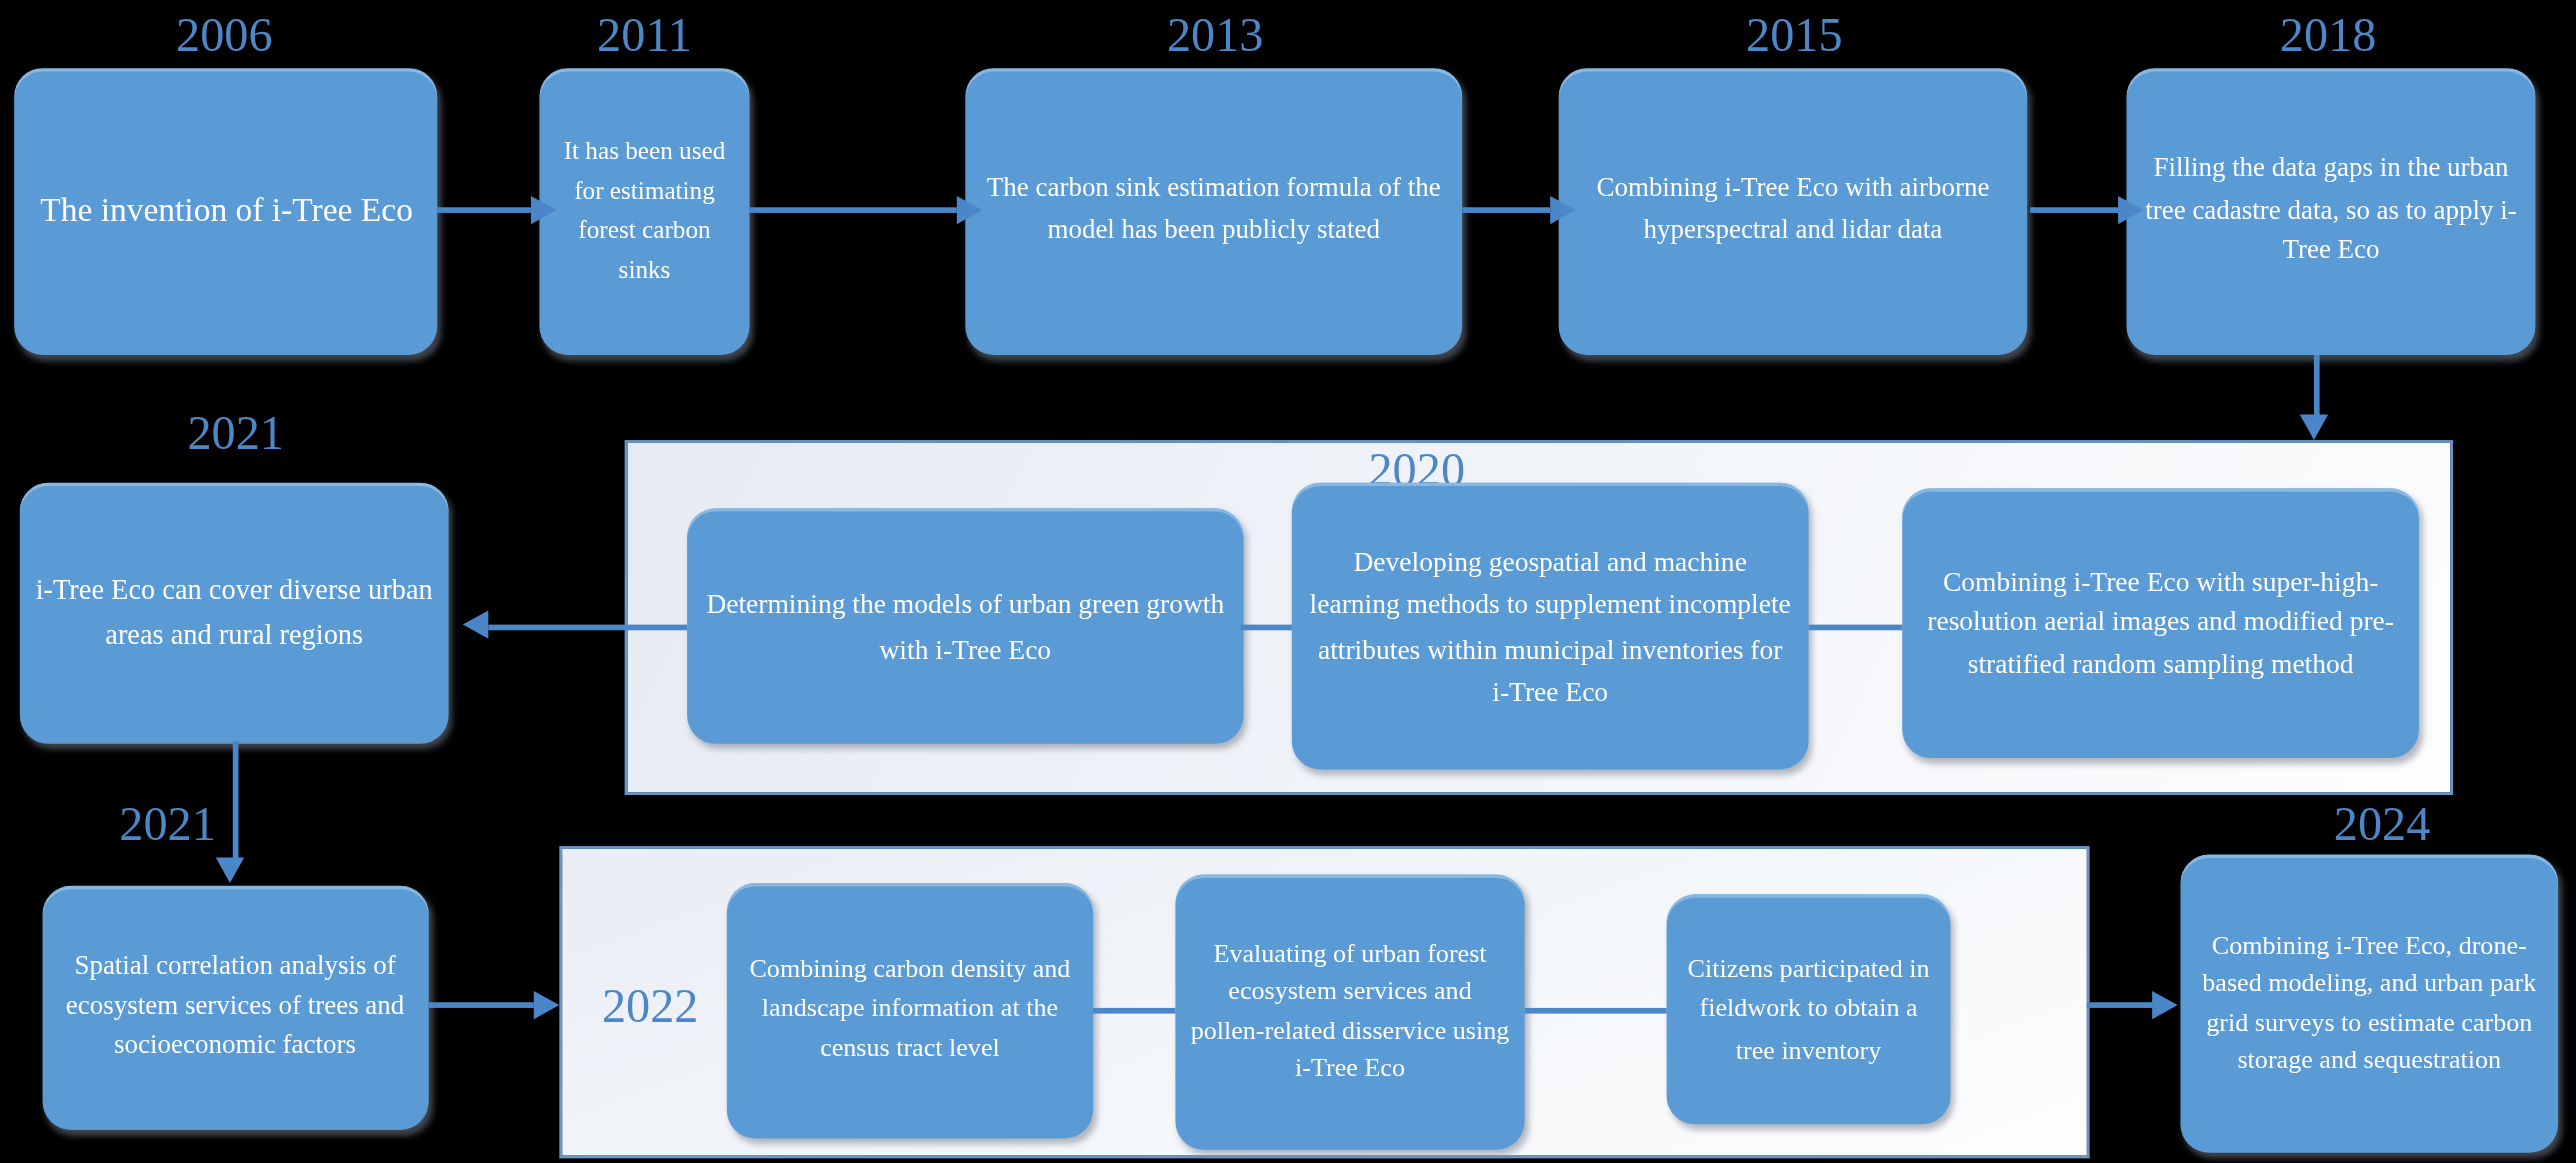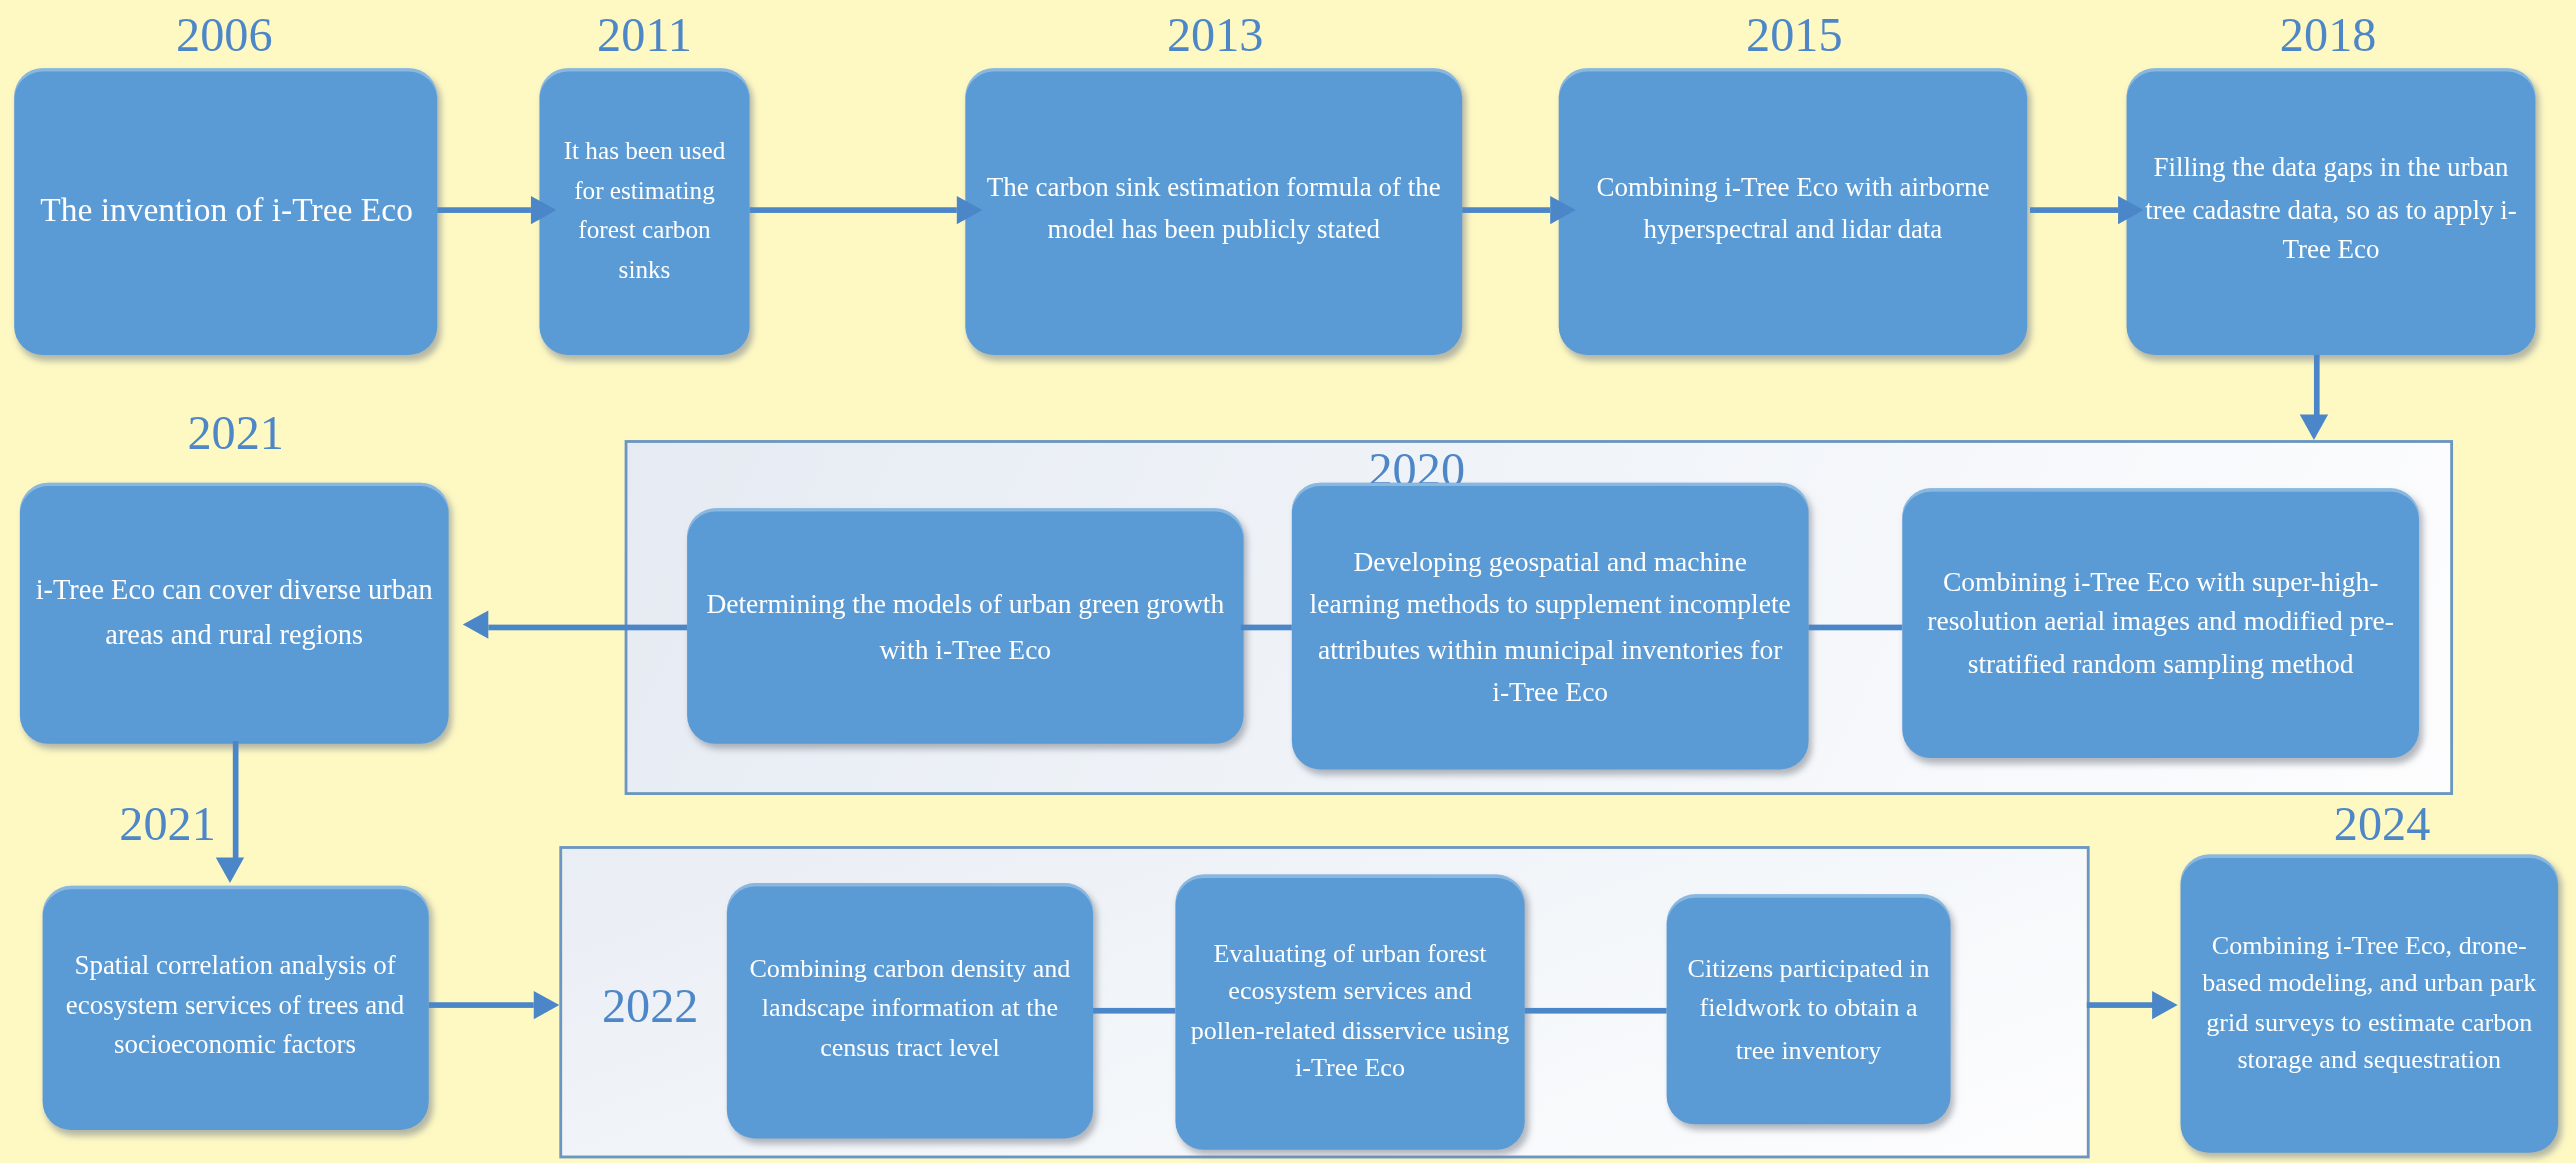--- a/index.html
+++ b/index.html
@@ -1,16 +1,16 @@
 <!DOCTYPE html>
 <html style="font-size:9.5px"><head>
 <meta charset="utf-8">
 <style>
   html,body{margin:0;padding:0;background:#ffffff;}
-  .viewport{position:relative;width:2576px;height:1164px;overflow:hidden;background:#fef9c3;}
+  .viewport{position:relative;width:2576px;height:1164px;overflow:hidden;background:#000000;}
   .stage{position:absolute;left:0;top:0;width:907px;height:410px;
          transform:scale(2.83919);transform-origin:0 0;
          font-family:"Liberation Serif","DejaVu Serif",serif;}
   .year{position:absolute;color:#4e87c7;font-size:17px;line-height:1;white-space:nowrap;
         transform:translateX(-50%);}
   .box{position:absolute;background:#5b9bd5;border-radius:10px;color:#ffffff;
        display:flex;align-items:center;justify-content:center;text-align:center;
        padding:2.4px 5.3px;box-sizing:border-box;
        box-shadow:1.2px 1.8px 2.4px rgba(120,128,140,.55), inset 0 1.2px 0 rgba(255,255,255,.28);}
   .panel{position:absolute;border:0.9px solid #6b96c4;box-sizing:border-box;

